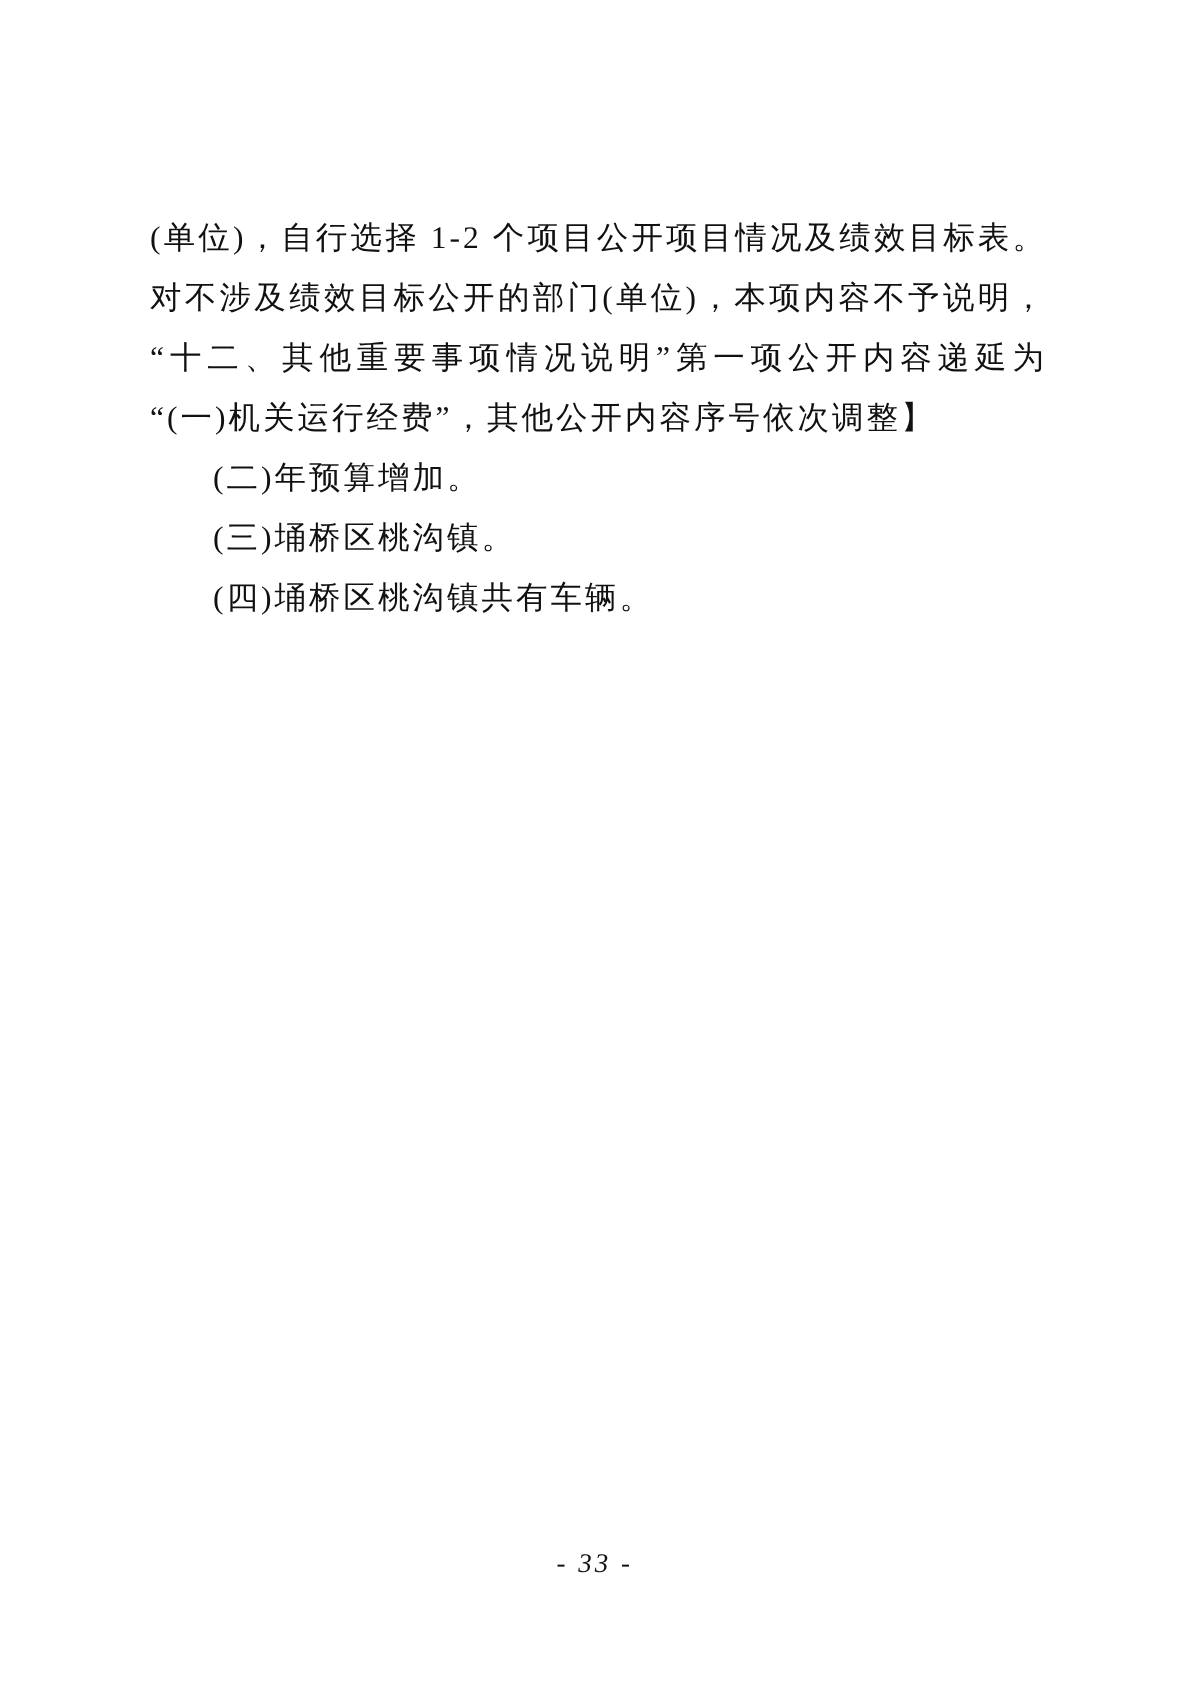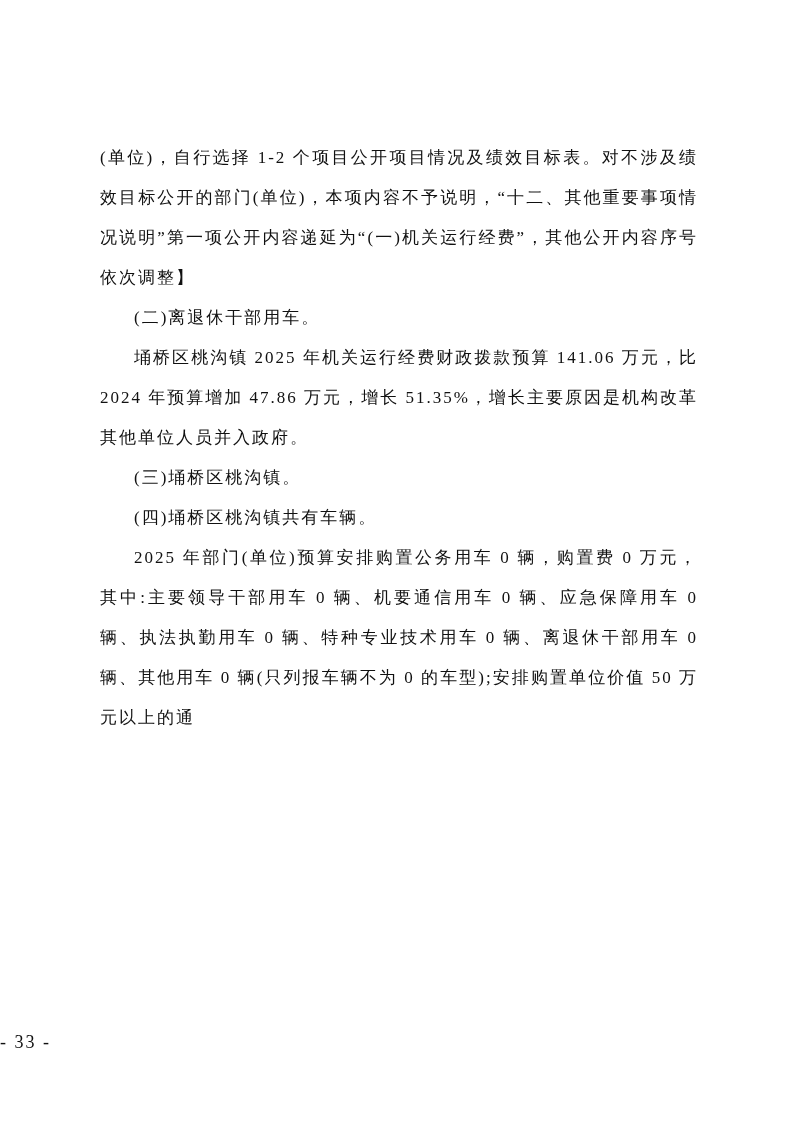--- a/index.html
+++ b/index.html
@@ -14,50 +14,49 @@
     background: #ffffff;
     overflow: hidden;
     font-family: "Liberation Serif", "DejaVu Serif", serif;
     color: #111111;
   }
   .content {
     position: absolute;
     left: 100px;
     top: 138px;
     width: 598px;
-    font-size: 17px;
+    font-size: 21px;
     line-height: 40px;
     text-align: justify;
     text-justify: inter-ideograph;
   }
   .para {
     margin: 0;
     letter-spacing: 2px;
     word-break: break-all;
   }
   .para.indent {
     text-indent: 2em;
   }
   .footer {
     position: absolute;
     left: 0;
     top: 1032px;
     width: 100%;
-    text-align: left;
+    text-align: center;
     font-size: 18px;
     letter-spacing: 2px;
     color: #111111;
+    font-style: italic;
   }
 </style>
 </head>
 <body>
 
 <div class="page">
   <div class="content">
     <p class="para">(单位)，自行选择 1-2 个项目公开项目情况及绩效目标表。对不涉及绩效目标公开的部门(单位)，本项内容不予说明，“十二、其他重要事项情况说明”第一项公开内容递延为“(一)机关运行经费”，其他公开内容序号依次调整】</p>
-    <p class="para indent">(二)离退休干部用车。</p>
-    <p class="para indent">埇桥区桃沟镇 2025 年机关运行经费财政拨款预算 141.06 万元，比 2024 年预算增加 47.86 万元，增长 51.35%，增长主要原因是机构改革其他单位人员并入政府。</p>
+    <p class="para indent">(二)年预算增加。</p>
     <p class="para indent">(三)埇桥区桃沟镇。</p>
     <p class="para indent">(四)埇桥区桃沟镇共有车辆。</p>
-    <p class="para indent">2025 年部门(单位)预算安排购置公务用车 0 辆，购置费 0 万元，其中:主要领导干部用车 0 辆、机要通信用车 0 辆、应急保障用车 0 辆、执法执勤用车 0 辆、特种专业技术用车 0 辆、离退休干部用车 0 辆、其他用车 0 辆(只列报车辆不为 0 的车型);安排购置单位价值 50 万元以上的通</p>
   </div>
   <div class="footer">- 33 -</div>
 </div>
 
 </body></html>

